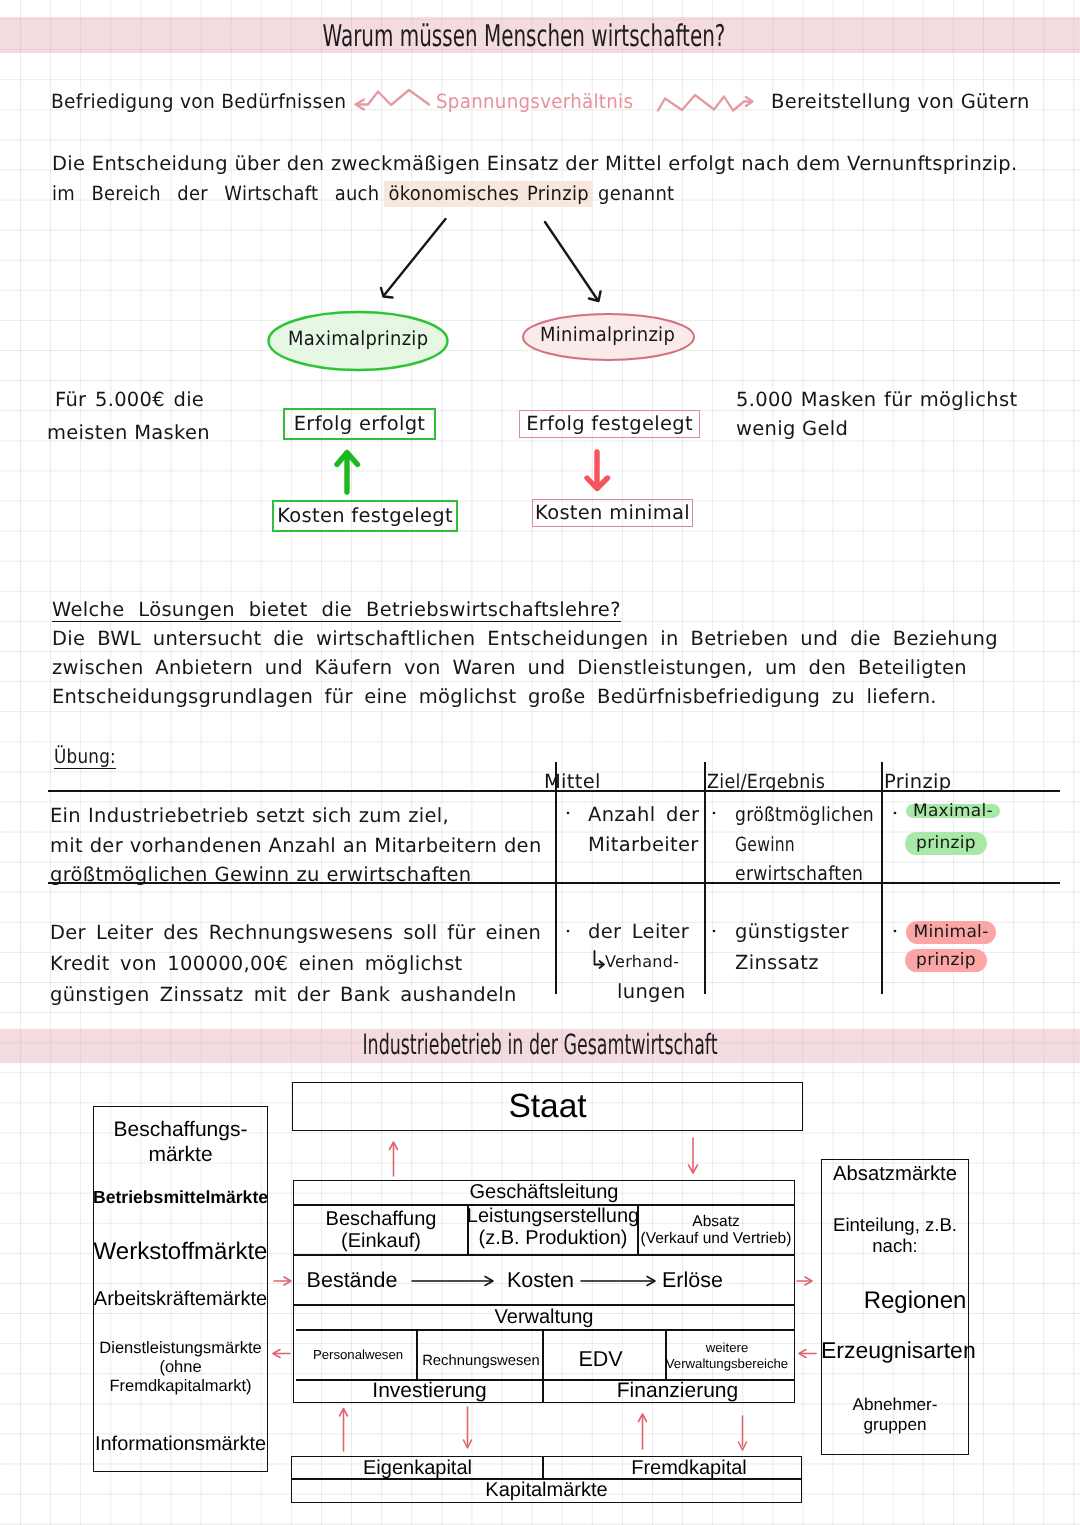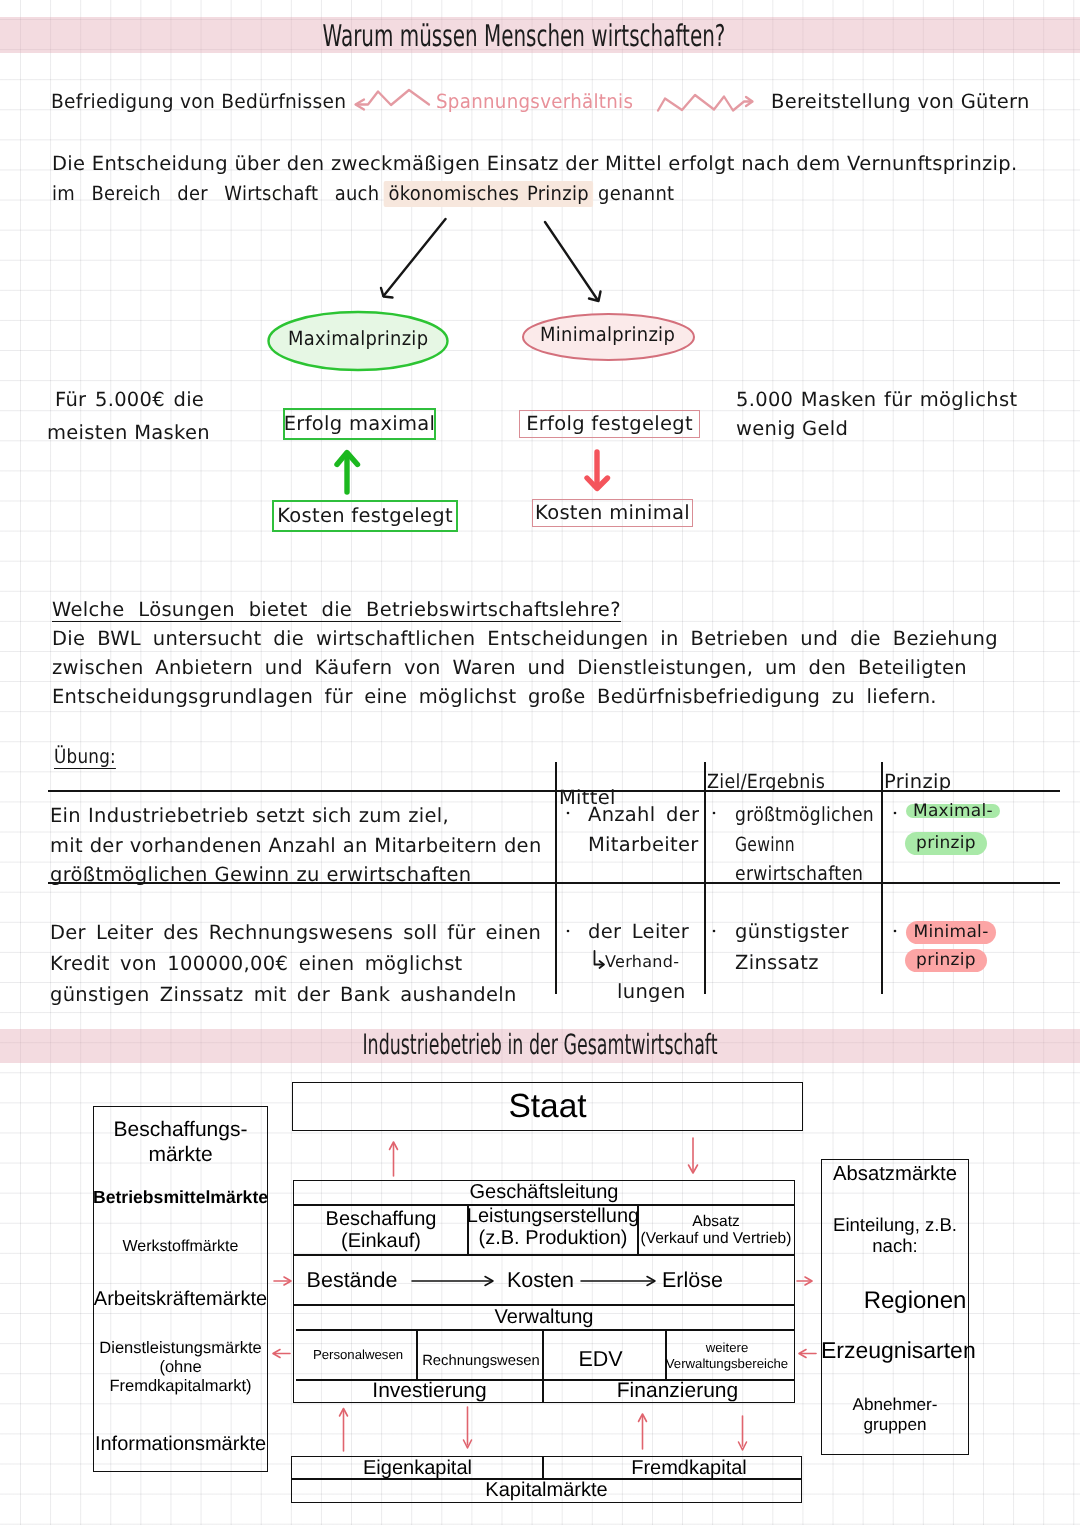--- a/index.html
+++ b/index.html
@@ -103,21 +103,21 @@
 
   <div class="hw" style="left:288px;top:329px;transform:scaleX(0.92);transform-origin:left center;">Maximalprinzip</div>
   <div class="hw" style="left:540px;top:325px;transform:scaleX(0.92);transform-origin:left center;">Minimalprinzip</div>
 
   <div class="hw" style="left:55px;top:390px;word-spacing:2px;">Für  5.000€  die</div>
   <div class="hw" style="left:47px;top:423px;">meisten  Masken</div>
   <div class="hw" style="left:736px;top:390px;word-spacing:1px;">5.000 Masken  für  möglichst</div>
   <div class="hw" style="left:736px;top:419px;">wenig Geld</div>
 
   <div class="bx green" style="left:283px;top:408px;width:153px;height:32px;box-sizing:border-box;">
-    <span class="hw" style="position:static;">Erfolg  maximal</span>
+    <span class="hw" style="position:static;">Erfolg  erfolgt</span>
   </div>
   <div class="bx green" style="left:272px;top:500px;width:186px;height:32px;box-sizing:border-box;">
     <span class="hw" style="position:static;">Kosten  festgelegt</span>
   </div>
   <div class="bx red" style="left:519px;top:410px;width:181px;height:28px;box-sizing:border-box;">
     <span class="hw" style="position:static;">Erfolg  festgelegt</span>
   </div>
   <div class="bx red" style="left:532px;top:499px;width:161px;height:28px;box-sizing:border-box;">
     <span class="hw" style="position:static;">Kosten  minimal</span>
   </div>
@@ -146,21 +146,21 @@
       <circle cx="568" cy="931" r="1.3"></circle>
         <circle cx="714" cy="931" r="1.3"></circle>
         <circle cx="895" cy="931" r="1.3"></circle>
     </g>
     <g stroke="#141414" stroke-width="1.8" fill="none" stroke-linecap="round" stroke-linejoin="round">
       <path d="M594.5 951 L594.5 964.5 L603 964.5"></path>
       <path d="M599.5 961 L604 964.5 L599.5 968"></path>
     </g>
   </svg>
 
-  <div class="hw" style="left:559px;top:772px;margin-top:16px;">Mittel</div>
+  <div class="hw" style="left:544px;top:772px;">Mittel</div>
   <div class="hw" style="left:707px;top:772px;transform:scaleX(0.9);transform-origin:left center;">Ziel/Ergebnis</div>
   <div class="hw" style="left:884px;top:772px;">Prinzip</div>
 
   <div class="hw" style="left:50px;top:806px;word-spacing:0.5px;">Ein Industriebetrieb  setzt  sich  zum  ziel,</div>
   <div class="hw" style="left:50px;top:836px;word-spacing:0.2px;">mit  der  vorhandenen  Anzahl an  Mitarbeitern  den</div>
   <div class="hw" style="left:50px;top:865px;word-spacing:0.4px;">größtmöglichen  Gewinn  zu  erwirtschaften</div>
   <div class="hw" style="left:588px;top:805px;word-spacing:4px;">Anzahl  der</div>
   <div class="hw" style="left:588px;top:835px;">Mitarbeiter</div>
   <div class="hw" style="left:735px;top:805px;transform:scaleX(0.882);transform-origin:left center;">größtmöglichen</div>
   <div class="hw" style="left:735px;top:835px;transform:scaleX(0.8);transform-origin:left center;">Gewinn</div>
@@ -251,21 +251,21 @@
     </g>
   </svg>
   <div class="pd nb" style="left:292px;top:1457px;width:251px;height:22px;font-size:20px;">Eigenkapital</div>
   <div class="pd nb" style="left:560px;top:1457px;width:258px;height:22px;font-size:20px;">Fremdkapital</div>
   <div class="pd nb" style="left:292px;top:1479px;width:509px;height:23px;font-size:20px;">Kapitalmärkte</div>
 
   <div class="pd" style="left:93px;top:1106px;width:175px;height:366px;display:block;"></div>
   <div class="lbl" style="left:93px;top:1118px;width:175px;font-size:21px;white-space:pre-line;line-height:1.18;"><span>Beschaffungs-
 märkte</span></div>
   <div class="lbl" style="left:93px;top:1187px;width:144px;font-size:17.6px;font-weight:bold;">Betriebsmittelmärkte</div>
-  <div class="lbl" style="left:93px;top:1238px;width:175px;font-size:16px;">Werkstoffmärkte</div>
+  <div class="lbl" style="left:93px;top:1238px;width:175px;font-size:24px;">Werkstoffmärkte</div>
   <div class="lbl" style="left:93px;top:1288px;width:175px;font-size:20px;">Arbeitskräftemärkte</div>
   <div class="lbl" style="left:91px;top:1339px;width:179px;font-size:16.5px;white-space:pre-line;line-height:1.16;"><span>Dienstleistungsmärkte
 (ohne
 Fremdkapitalmarkt)</span></div>
   <div class="lbl" style="left:93px;top:1433px;width:175px;font-size:20px;">Informationsmärkte</div>
 
   <div class="pd" style="left:821px;top:1159px;width:148px;height:296px;display:block;"></div>
   <div class="lbl" style="left:821px;top:1163px;width:148px;font-size:20.3px;">Absatzmärkte</div>
   <div class="lbl" style="left:821px;top:1214px;width:148px;font-size:18.6px;white-space:pre-line;line-height:1.14;"><span>Einteilung, z.B.
 nach:</span></div>

